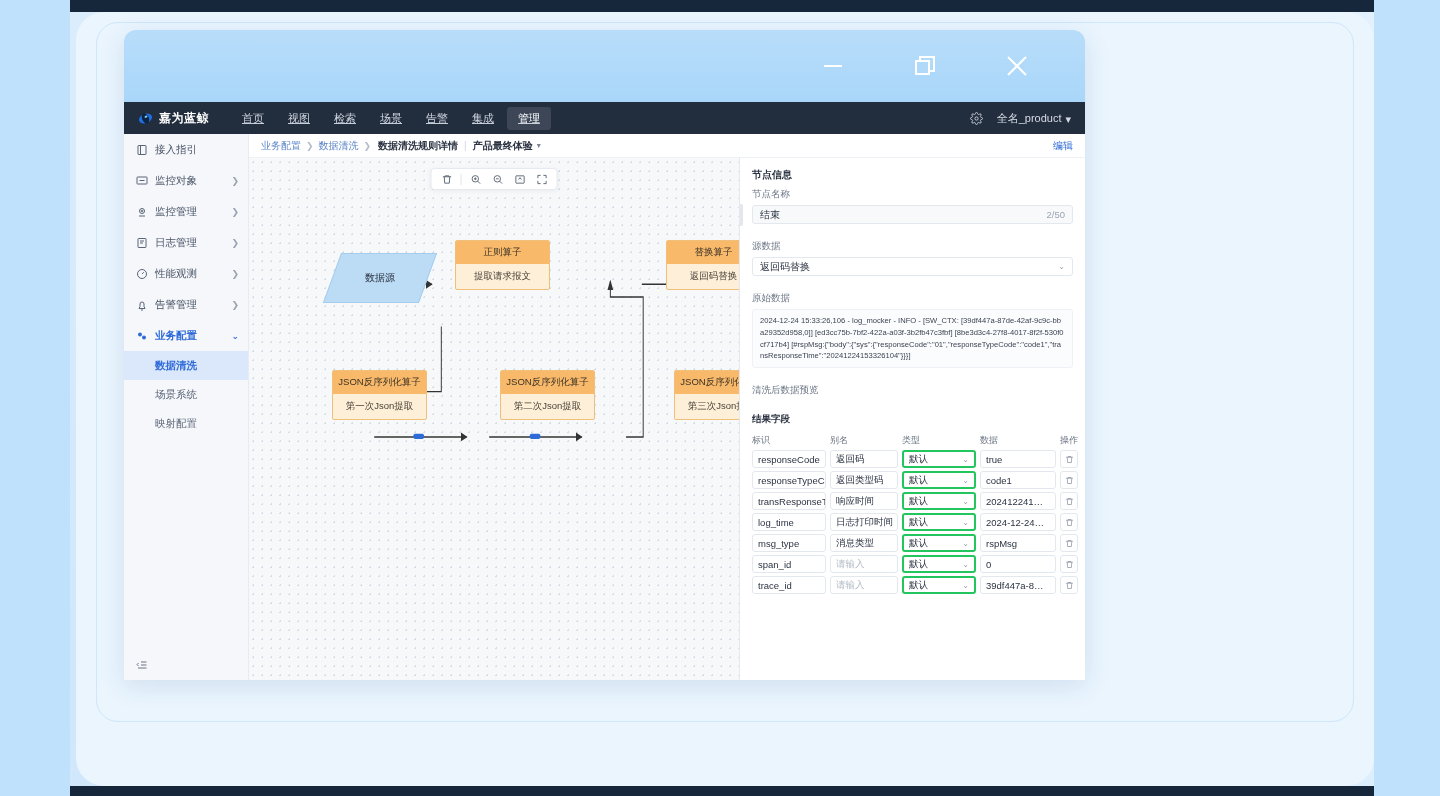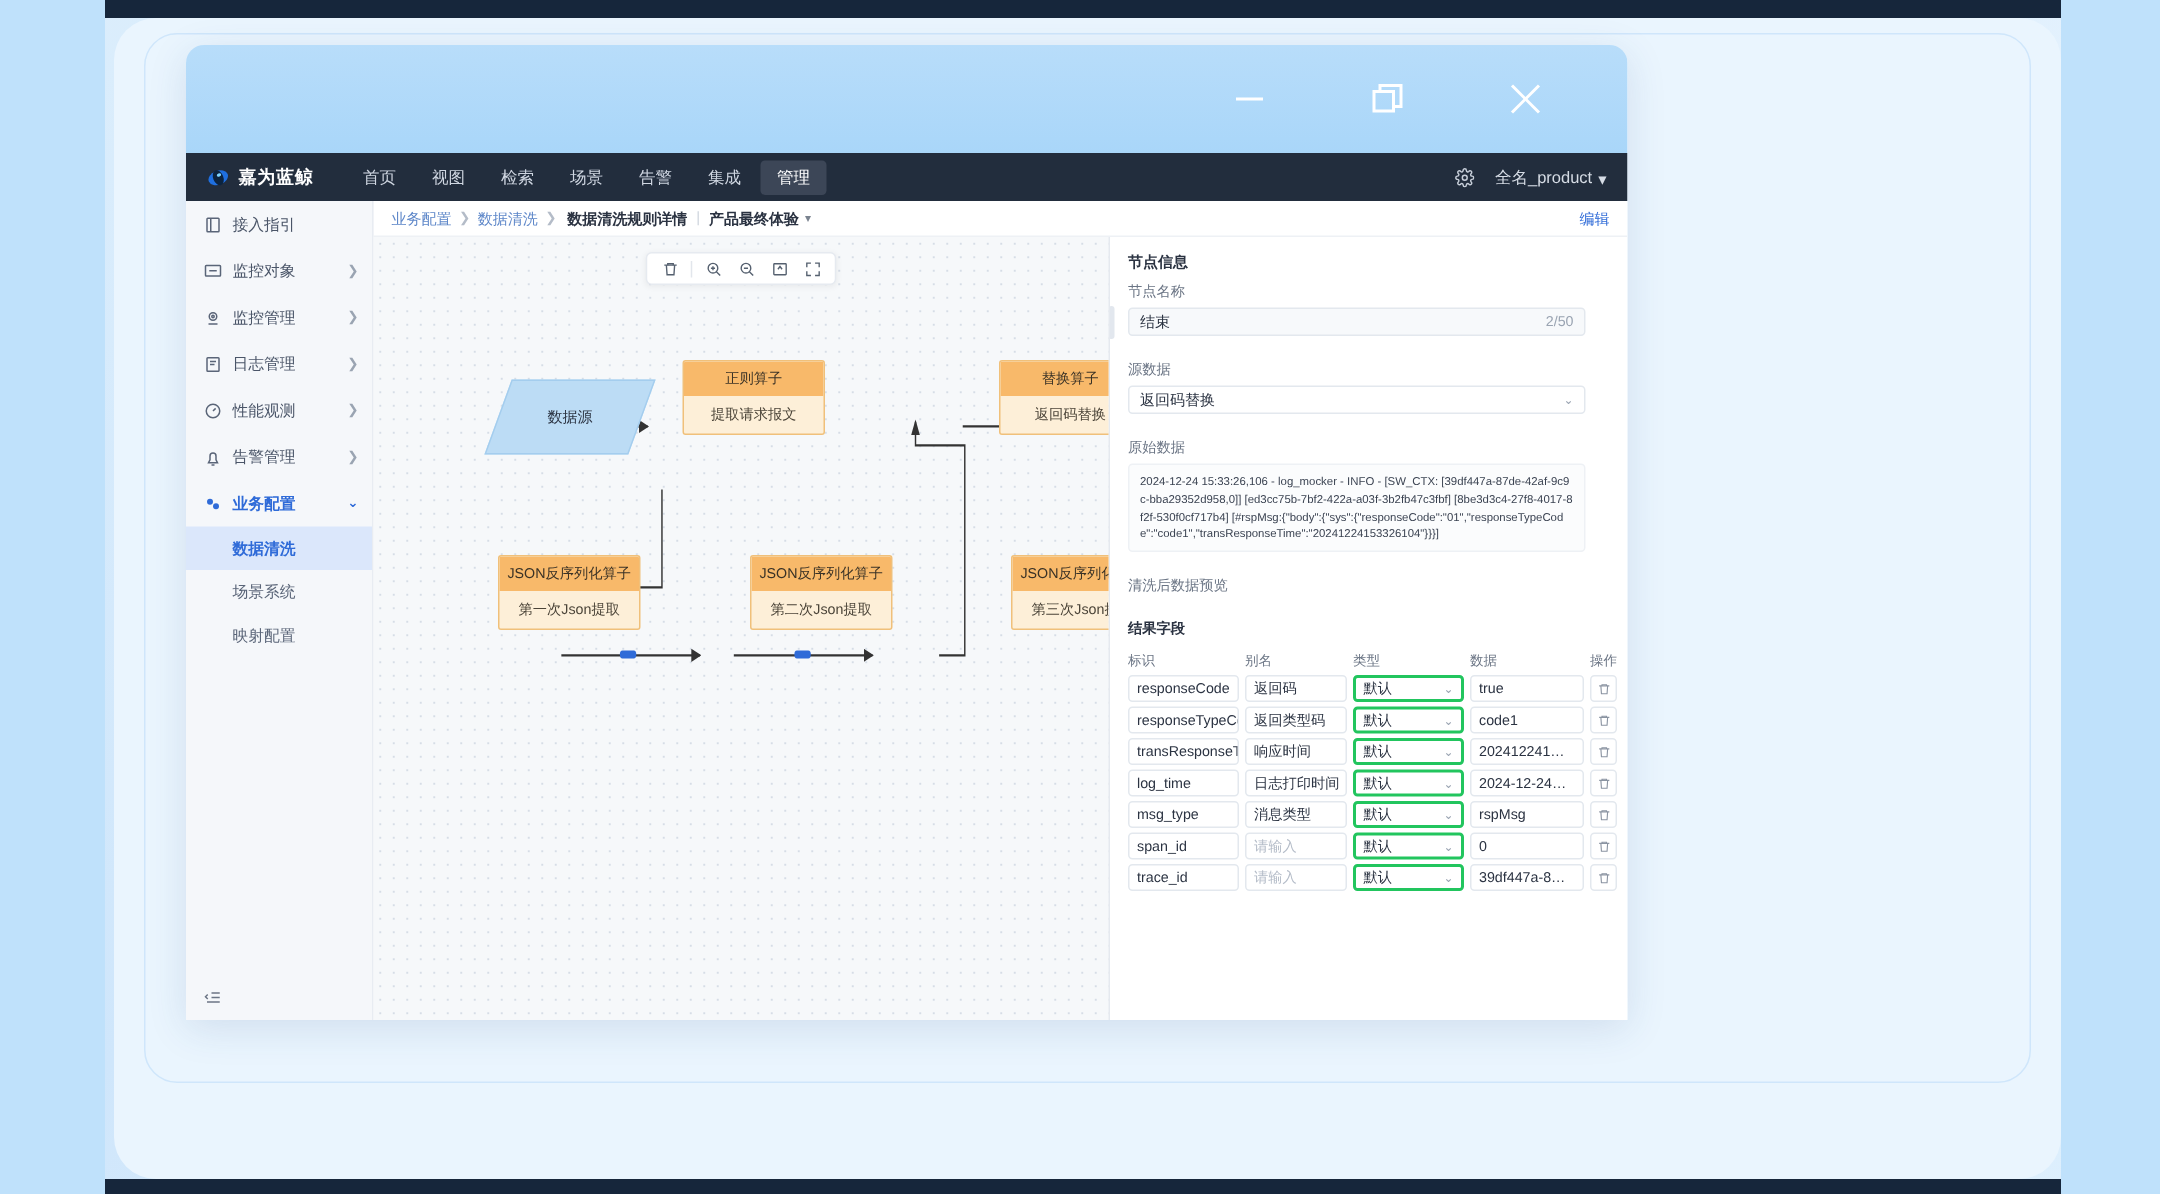--- a/index.html
+++ b/index.html
@@ -43,21 +43,21 @@
   .win-btn svg { display:block; }
 
   
   .topnav {
     height:32px; background:#222d3d; display:flex; align-items:center;
     padding:0 14px; color:#c7ced9;
   }
   .brand { display:flex; align-items:center; gap:6px; margin-right:22px; }
   .brand-mark { width:15px; height:15px; position:relative; }
   .brand-name { font-size:12px; font-weight:700; color:#fff; letter-spacing:.5px; }
-  .nav-items { display:flex; align-items:center; gap:2px; }
+  .nav-items { display:flex; align-items:center; gap:2px;text-decoration:underline; }
   .nav-item {
     font-size:11px; color:#cfd6e1; padding:4px 11px; border-radius:3px; cursor:pointer;
     white-space:nowrap;
   }
   .nav-item.active { background:#3c4657; color:#fff; }
   .topnav-right { margin-left:auto; display:flex; align-items:center; gap:14px; }
   .gear { cursor:pointer; display:flex; }
   .user { font-size:11px; color:#d6dce5; cursor:pointer; display:flex; align-items:flex-end; gap:4px; }
 
   
@@ -131,21 +131,21 @@
   .src-node span { transform:skewX(20deg); font-size:10px; color:#2b3342; }
   .end-node {
     width:70px; height:38px; background:#cfd5e2; border:2px solid #3d7ef0;
     border-radius:19px; display:flex; align-items:center; justify-content:center;
     font-size:10px; color:#2b3342;
   }
   .edge-svg { position:absolute; left:0; top:0; width:100%; height:100%; pointer-events:none; }
 
   
   .inspector {
-    width:345px; flex:0 0 345px; background:#fff; padding:10px 28px 6px 12px;
+    width:345px; flex:0 0 345px; background:#fff; padding:10px 12px 6px 12px;
     overflow-y:auto; font-size:10px; color:#3b4椒;
     position:relative;
   }
   .insp-handle {
     position:absolute; left:-1px; top:46px; width:4px; height:22px;
     background:#e2e7ee; border-radius:2px; cursor:col-resize;
   }
   .sec-title { font-size:10px; font-weight:700; color:#2b3342; margin-bottom:6px; }
   .field-label { font-size:9.5px; color:#6b7585; margin:16px 0 4px; }
   .field-label.first { margin-top:0; }

